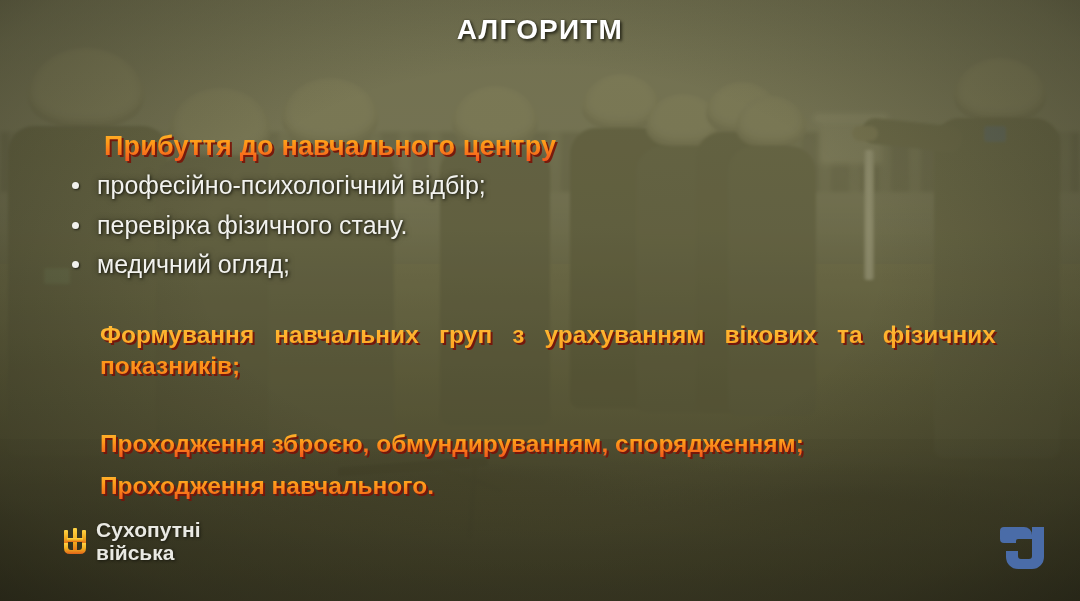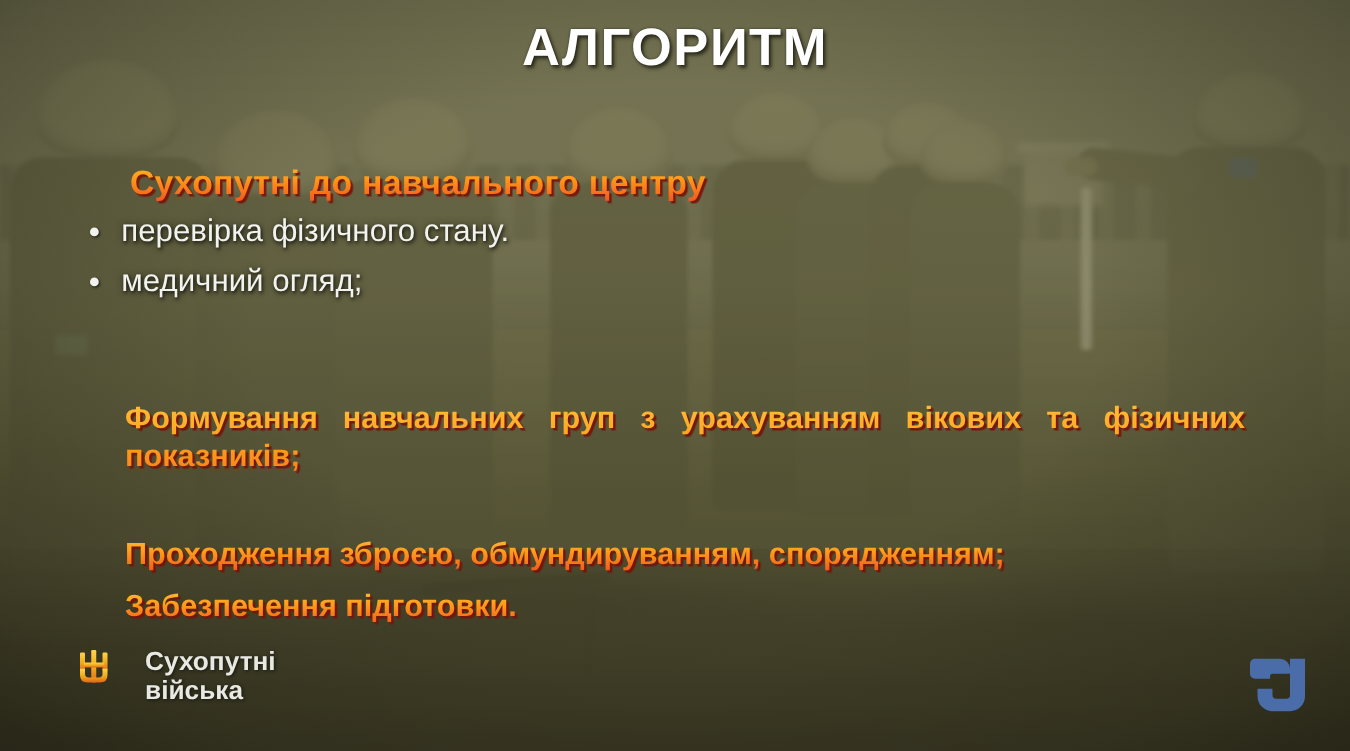--- a/index.html
+++ b/index.html
@@ -109,21 +109,21 @@
 
   
   .content { position: absolute; inset: 0; }
 
   #title {
     position: absolute;
     top: 14px;
     left: 0;
     width: 1080px;
     text-align: center;
-    font-size: 42px;
+    font-size: 28px;
     font-weight: bold;
     letter-spacing: 1.2px;
     color: #ffffff;
     text-shadow: 2px 2px 3px rgba(25,25,15,.75), 0 0 2px rgba(30,30,20,.6);
   }
 
   #heading-arrival {
     position: absolute;
     top: 131px;
     left: 104px;
@@ -192,22 +192,22 @@
   .ot.justified::after { content: ""; display: inline-block; width: 100%; }
   .gap-a { margin-top: 16px; }
   .gap-b { margin-top: 12px; }
 
   
   #brand {
     position: absolute;
     left: 62px;
     bottom: 36px;
     display: flex;
-    align-items: flex-start;
-    gap: 28px;
+    align-items: center;
+    gap: 8px;
   }
   #brand-text {
     font-size: 21px;
     font-weight: bold;
     color: #e9e9e3;
     line-height: 1.12;
     text-shadow: 1px 1px 3px rgba(18,18,10,.85);
     white-space: pre-line;
   }
   #trident-icon { display: block; }
@@ -275,31 +275,32 @@
 
   <div class="bg-layer bg-ground-shadow"></div>
   <div class="bg-layer bg-veil"></div>
   <div class="bg-layer bg-warm"></div>
   <div class="bg-layer bg-vignette"></div>
 
   <div class="content">
 
     <div id="title">АЛГОРИТМ</div>
 
-    <div id="heading-arrival">Сухопутні до навчального центру</div>
+    <div id="heading-arrival">Прибуття до навчального центру</div>
 
     <ul id="bullet-list">
+      <li>професійно-психологічний відбір;</li>
       <li>перевірка фізичного стану.</li>
       <li>медичний огляд;</li>
     </ul>
 
     <div id="lower-block">
       <p class="ot justified">Формування навчальних груп з урахуванням вікових та фізичних показників;</p>
       <p class="ot gap-a">Проходження зброєю, обмундируванням, спорядженням;</p>
-      <p class="ot gap-b">Забезпечення підготовки.</p>
+      <p class="ot gap-b">Проходження навчального.</p>
     </div>
 
     <div id="brand">
       <span>
         <svg id="trident-icon" width="26" height="30" viewBox="0 0 26 30" aria-hidden="true">
           <defs>
             <linearGradient id="tg" x1="0" y1="0" x2="0" y2="1">
               <stop offset="0%" stop-color="#ffd445"></stop>
               <stop offset="55%" stop-color="#f0a91c"></stop>
               <stop offset="100%" stop-color="#e2631a"></stop>

